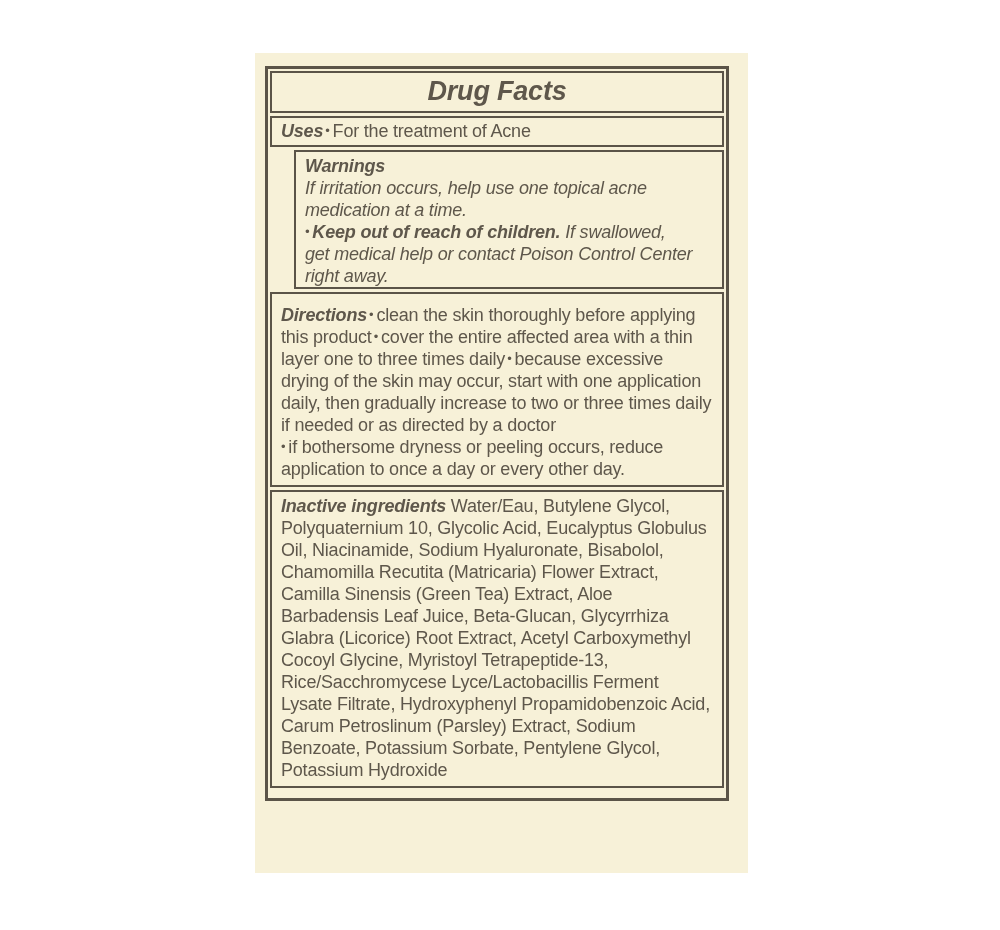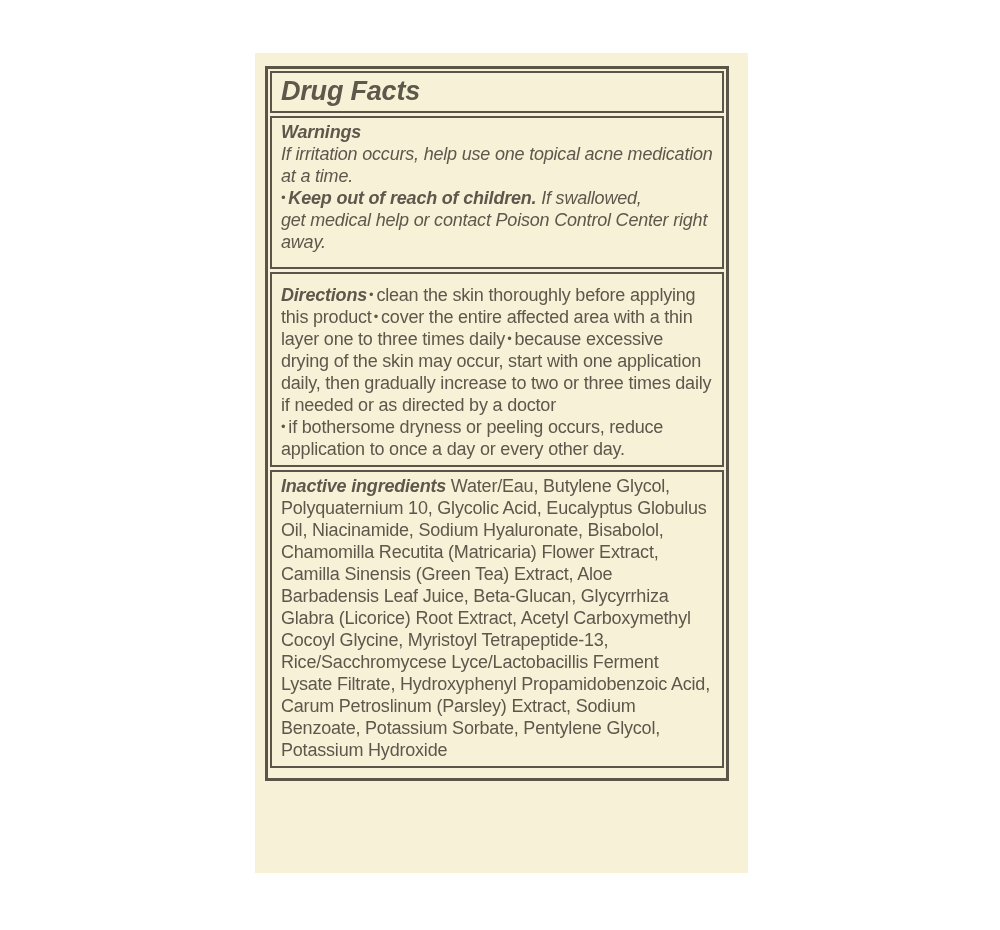--- a/index.html
+++ b/index.html
@@ -41,20 +41,21 @@
     padding: 2px 9px 3px 9px;
     color: #5e574b;
     font-size: 18px;
     line-height: 22px;
     letter-spacing: -0.2px;
   }
   .box:last-child { margin-bottom: 8px; }
   .title-box {
     padding-top: 3px;
     padding-bottom: 4px;
+    text-align: center;
   }
   .title-box h1 {
     margin: 0;
     font-size: 27px;
     line-height: 31px;
     font-weight: bold;
     font-style: italic;
     color: #5e574b;
   }
   .bi {
@@ -64,37 +65,40 @@
   .it { font-style: italic; }
   .hdr-row { position: relative; }
   .purpose-hd { position: absolute; left: 294px; top: 0; }
   .bullet {
     display: inline-block;
     font-size: 13px;
     vertical-align: 2px;
     padding: 0 3px 0 2px;
   }
   .bullet.lead { padding-left: 0; }
-  .warn-box { padding-top: 3px; padding-bottom: 14px; }
+  .warn-box { padding-top: 3px; padding-bottom: 0; margin-left: 24px; }
   .dir-box { padding-top: 10px; padding-bottom: 5px; }
   .inactive-box { padding-top: 3px; padding-bottom: 5px; }
   .dots { letter-spacing: 0.5px; }
 </style>
 </head>
 <body>
 
 <div class="page">
   <div class="label">
     <div class="outer">
 
       <section class="box title-box">
         <h1>Drug Facts</h1>
       </section>
 
 
+      <section class="box uses-box">
+        <span class="bi">Uses</span><span class="bullet">•</span><span>For the treatment of Acne</span>
+      </section>
 
       <section class="box warn-box">
         <div class="bi">Warnings</div>
         <div class="it">If irritation occurs, help use one topical acne medication at a time.</div>
         <div class="it"><span class="bullet lead">•</span><span class="bi">Keep out of reach of children.</span><span> If swallowed,</span></div>
         <div class="it">get medical help or contact Poison Control Center right away.</div>
       </section>
 
       <section class="box dir-box">
         <span class="bi">Directions</span><span class="bullet">•</span><span>clean the skin thoroughly before applying this product</span><span class="bullet">•</span><span>cover the entire affected area with a thin layer one to three times daily</span><span class="bullet">•</span><span>because excessive drying of the skin may occur, start with one application daily, then gradually increase to two or three times daily if needed or as directed by a doctor</span><br><span class="bullet lead">•</span><span>if bothersome dryness or peeling occurs, reduce application to once a day or every other day.</span>

